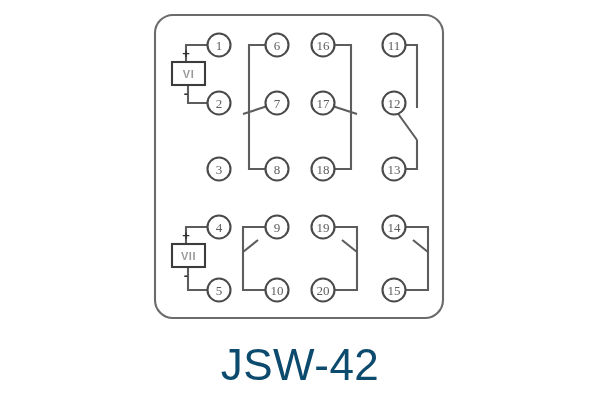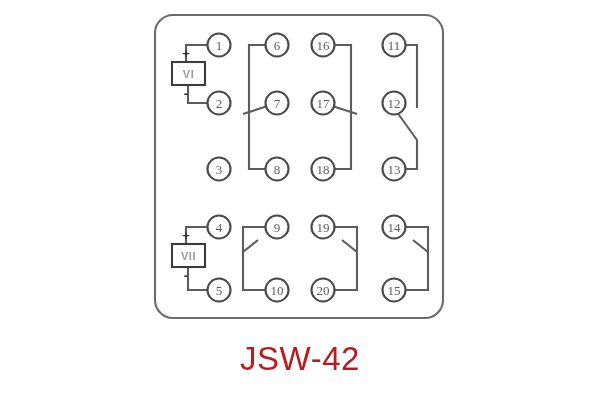--- a/index.html
+++ b/index.html
@@ -74,22 +74,22 @@
     text-anchor: middle;
     dominant-baseline: central;
   }
   #caption-title {
     position: absolute;
     left: 0;
     top: 340px;
     width: 600px;
     text-align: center;
     font-family: "Liberation Sans", sans-serif;
-    font-size: 33px;
-    color: #b91c1c;
+    font-size: 44px;
+    color: #0c4a6e;
     letter-spacing: 0.5px;
     white-space: nowrap;
   }
 </style>
 </head>
 <body>
 
 <div id="diagram-root">
 
   <svg id="schematic-svg" viewBox="0 0 600 400">

